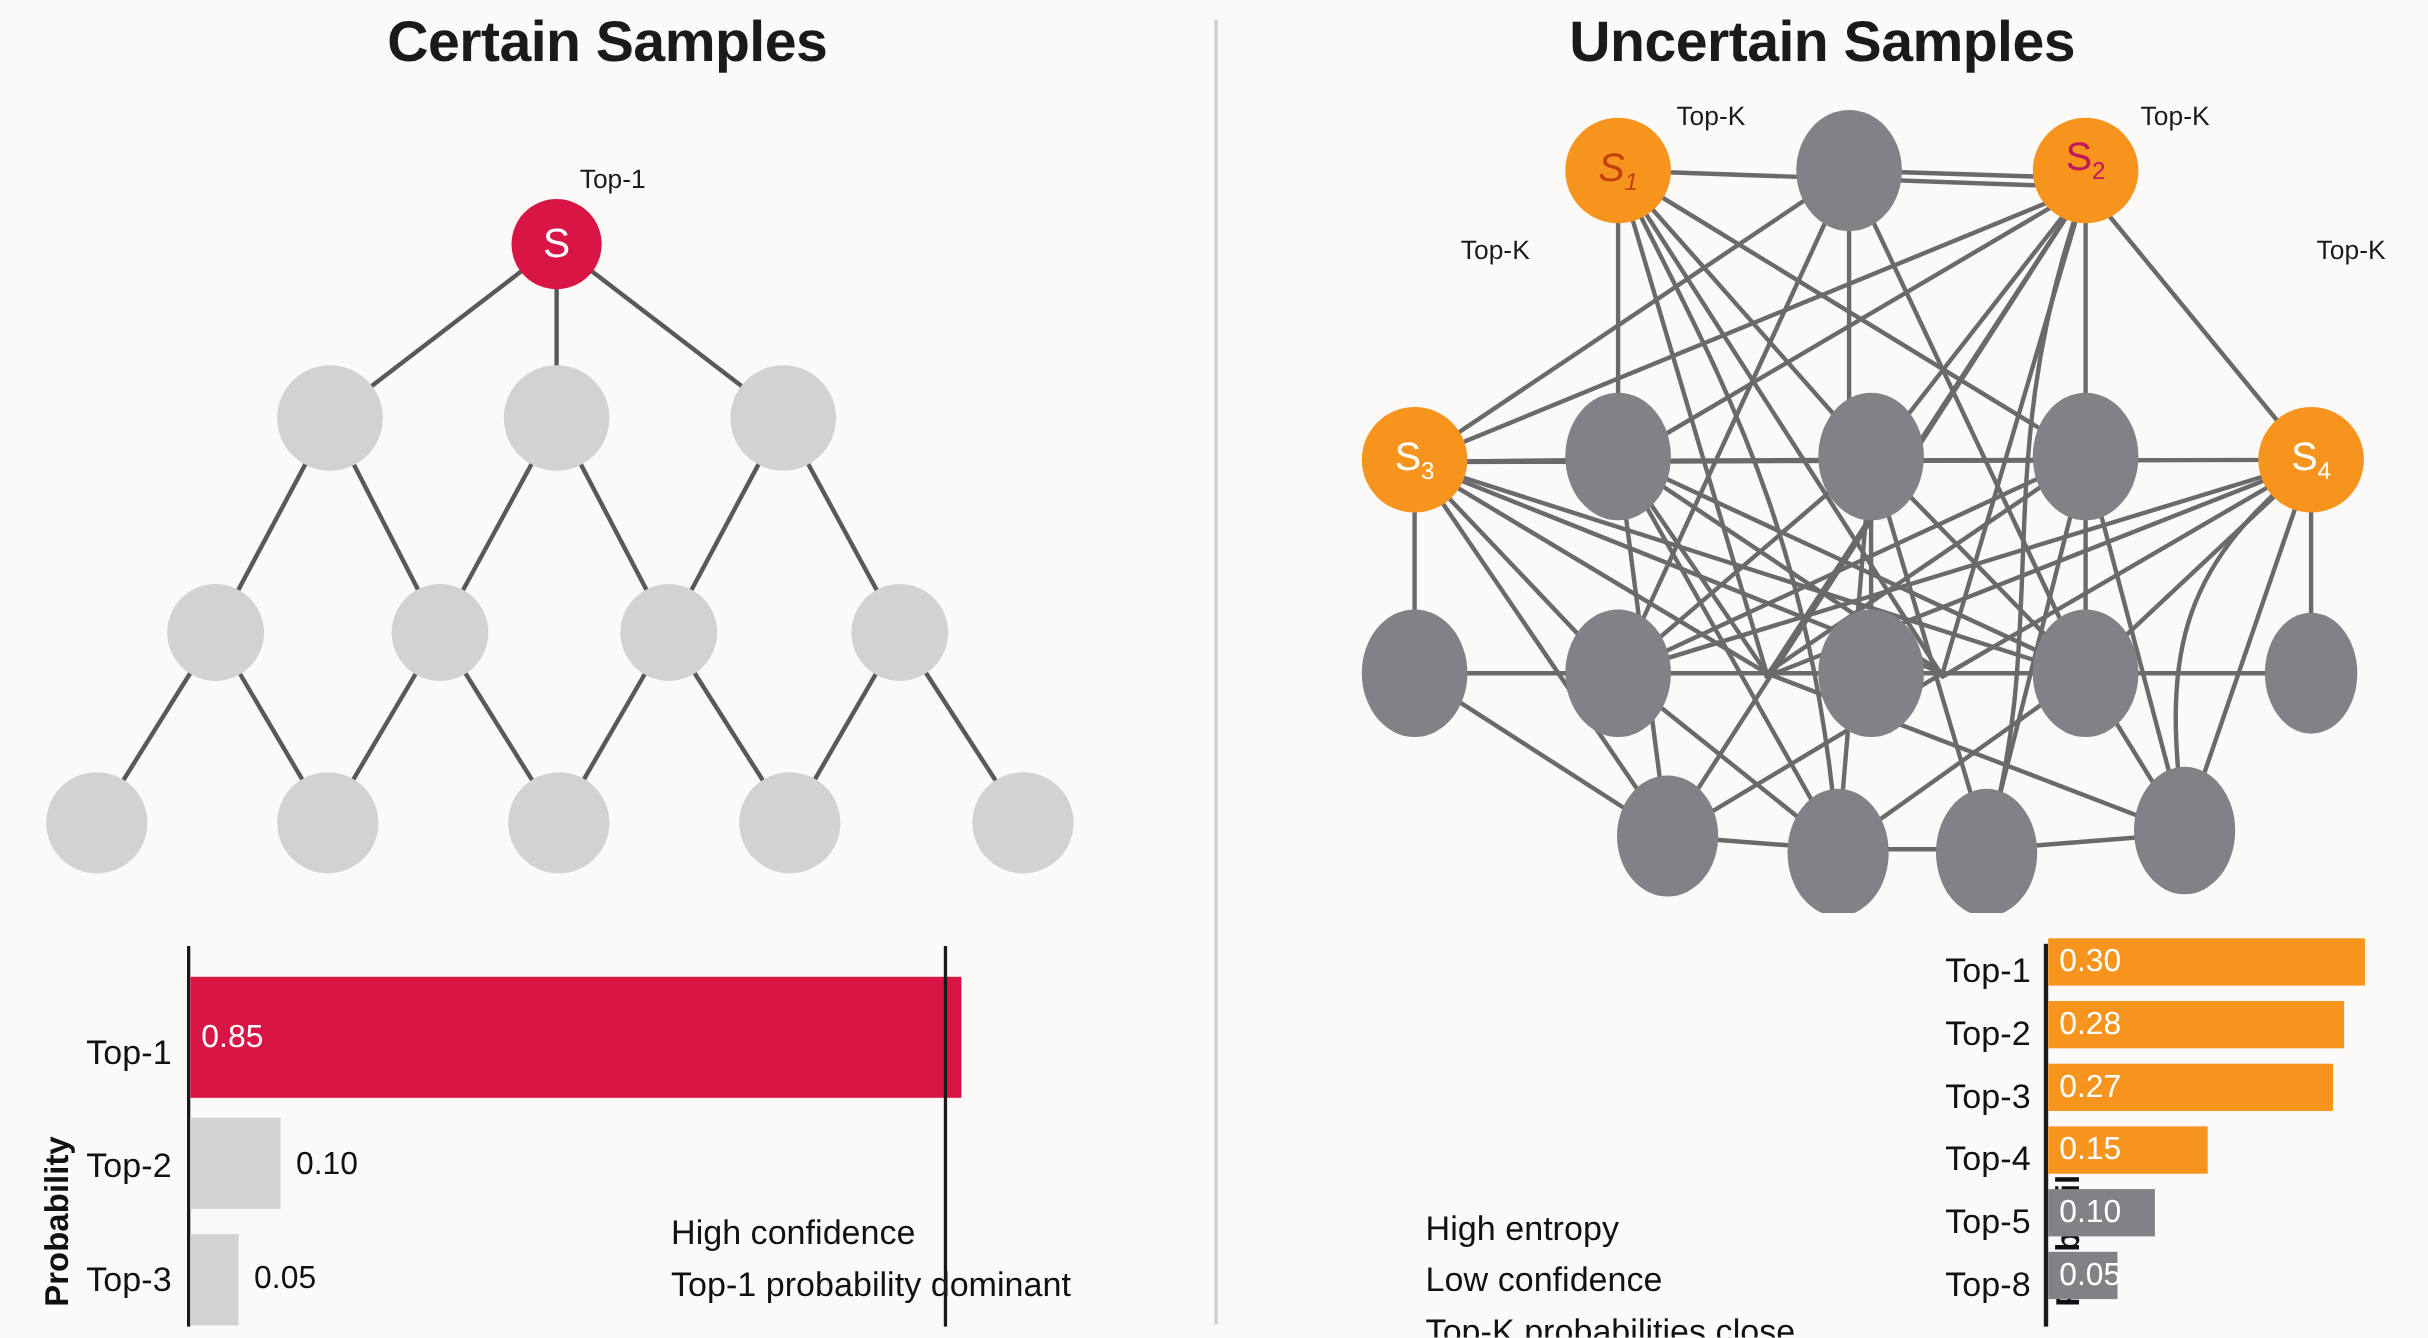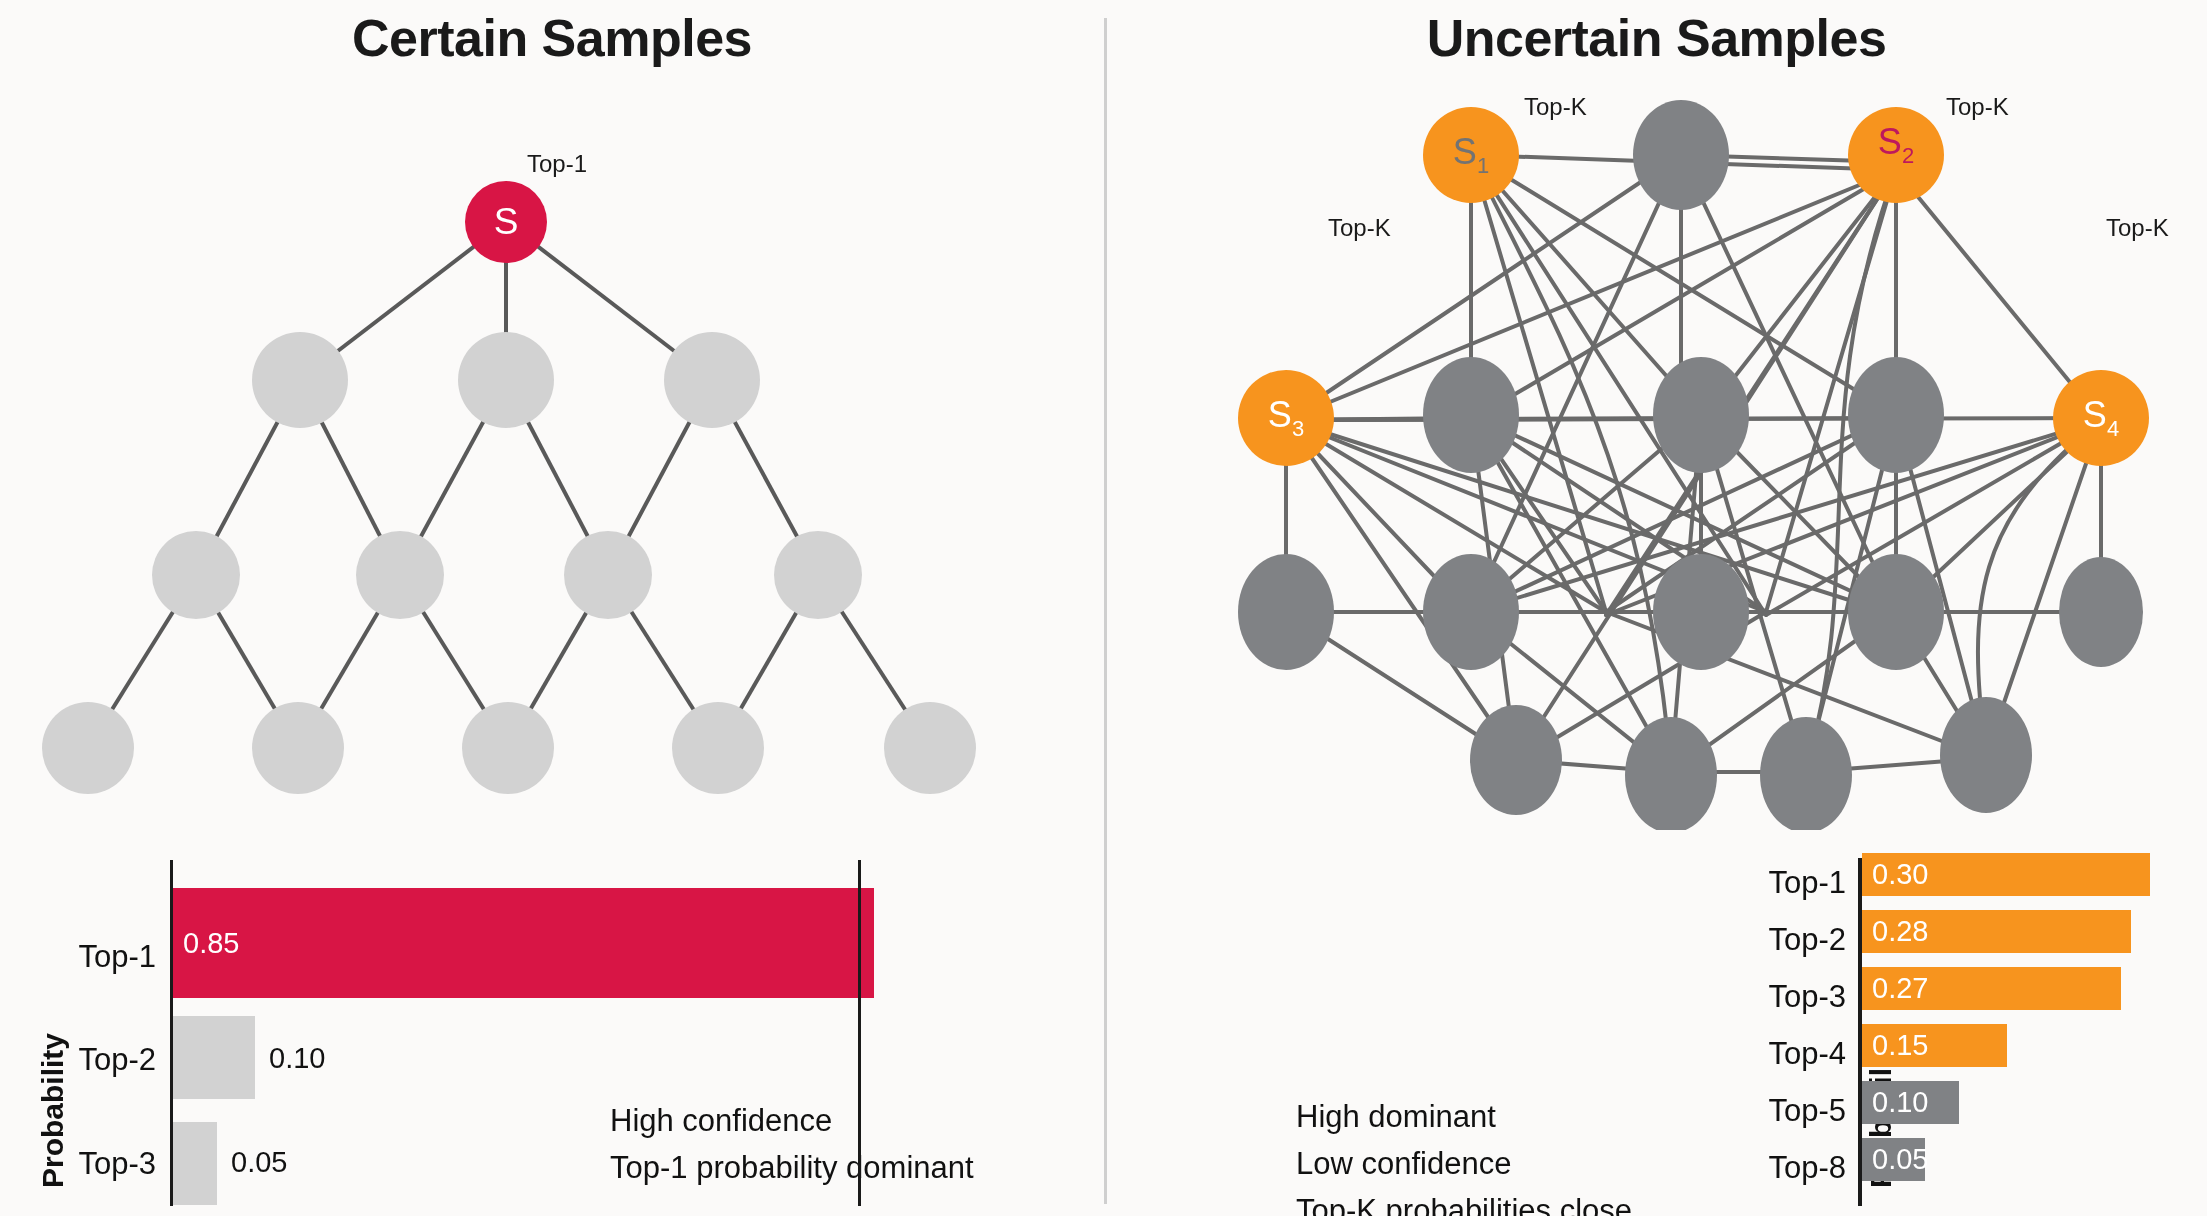--- a/index.html
+++ b/index.html
@@ -292,21 +292,21 @@
       <ellipse cx="995" cy="418" rx="48" ry="48"></ellipse>
     </g>
   </svg>
 
   <div class="node-label" style="left:418px; top:93px;">Top-K</div>
   <div class="node-label" style="left:840px; top:93px;">Top-K</div>
   <div class="node-label" style="left:222px; top:214px;">Top-K</div>
   <div class="node-label" style="left:1000px; top:214px;">Top-K</div>
 
   <div style="position:absolute; left:365px; top:155px; transform:translate(-50%,-50%);
-              color:#737373; font-size:36px; pointer-events:none;">
+              color:#c2410c; font-size:36px; pointer-events:none;font-style:italic;">
     <span>S</span><sub style="font-size:22px;">1</sub>
   </div>
   <div style="position:absolute; left:790px; top:145px; transform:translate(-50%,-50%);
               color:#be185d; font-size:36px; pointer-events:none;">
     <span>S</span><sub style="font-size:22px;">2</sub>
   </div>
   <div style="position:absolute; left:180px; top:418px; transform:translate(-50%,-50%);
               color:#FFFFFF; font-size:36px; pointer-events:none;">
     <span>S</span><sub style="font-size:22px;">3</sub>
   </div>
@@ -315,21 +315,21 @@
     <span>S</span><sub style="font-size:22px;">4</sub>
   </div>
 
   <div class="chart" id="chart-right" style="left:0; top:850px; width:1101px; height:366px;">
 
     <div class="axis-title" style="left:758px; top:338px;">Probability</div>
 
     <div class="axis-line" style="left:-248px; top:10px; height:346px;"></div>
 
     <div class="notes" style="left:190px; top:246px;">
-      <div>High dominant</div>
+      <div>High entropy</div>
       <div>Low confidence</div>
       <div>Top-K probabilities close</div>
     </div>
   </div>
 
   <div style="position:absolute; left:0; top:850px; width:1101px; height:366px;">
 
     <div class="axis-line" style="left:752px; top:8px; height:348px; position:absolute; background:#1A1A1A; width:4px;"></div>
 
     <div class="cat-label" style="left:580px; top:15px; width:160px;">Top-1</div>

